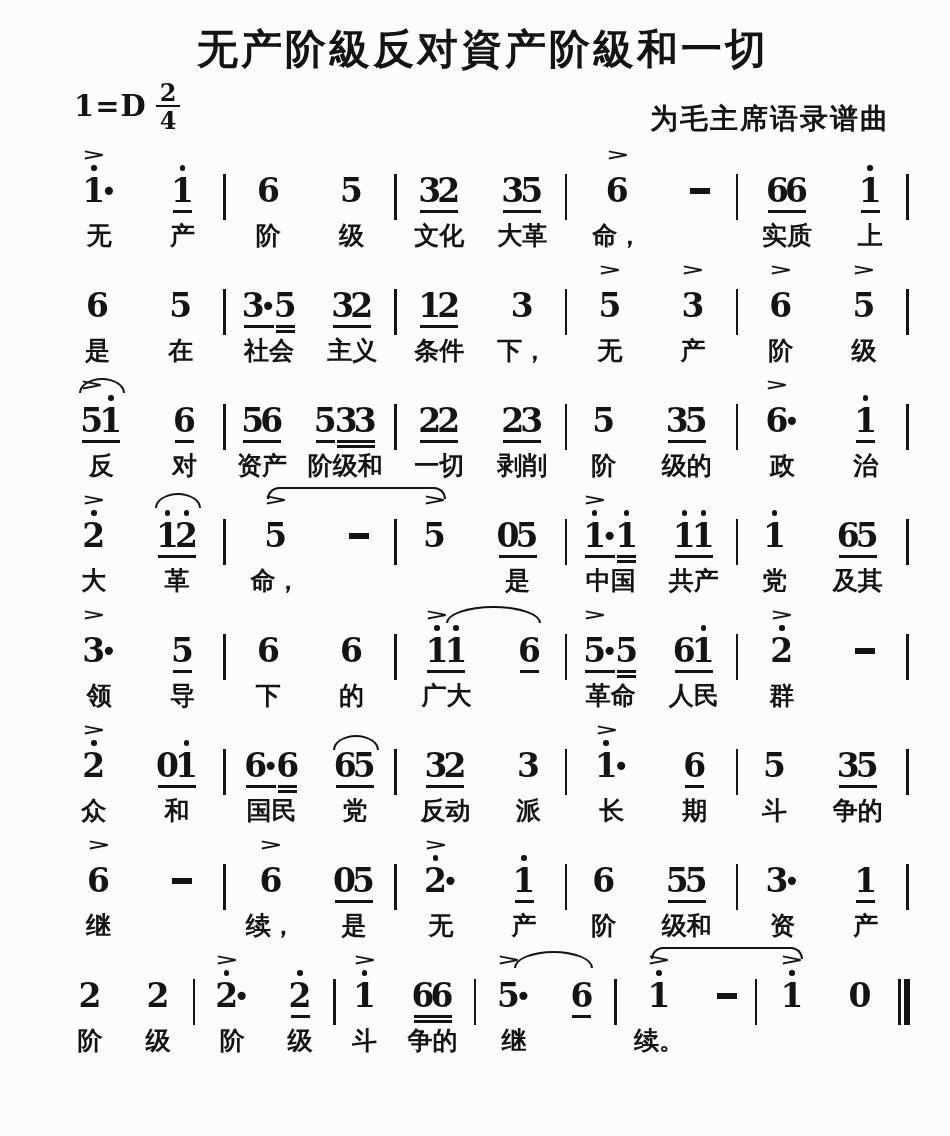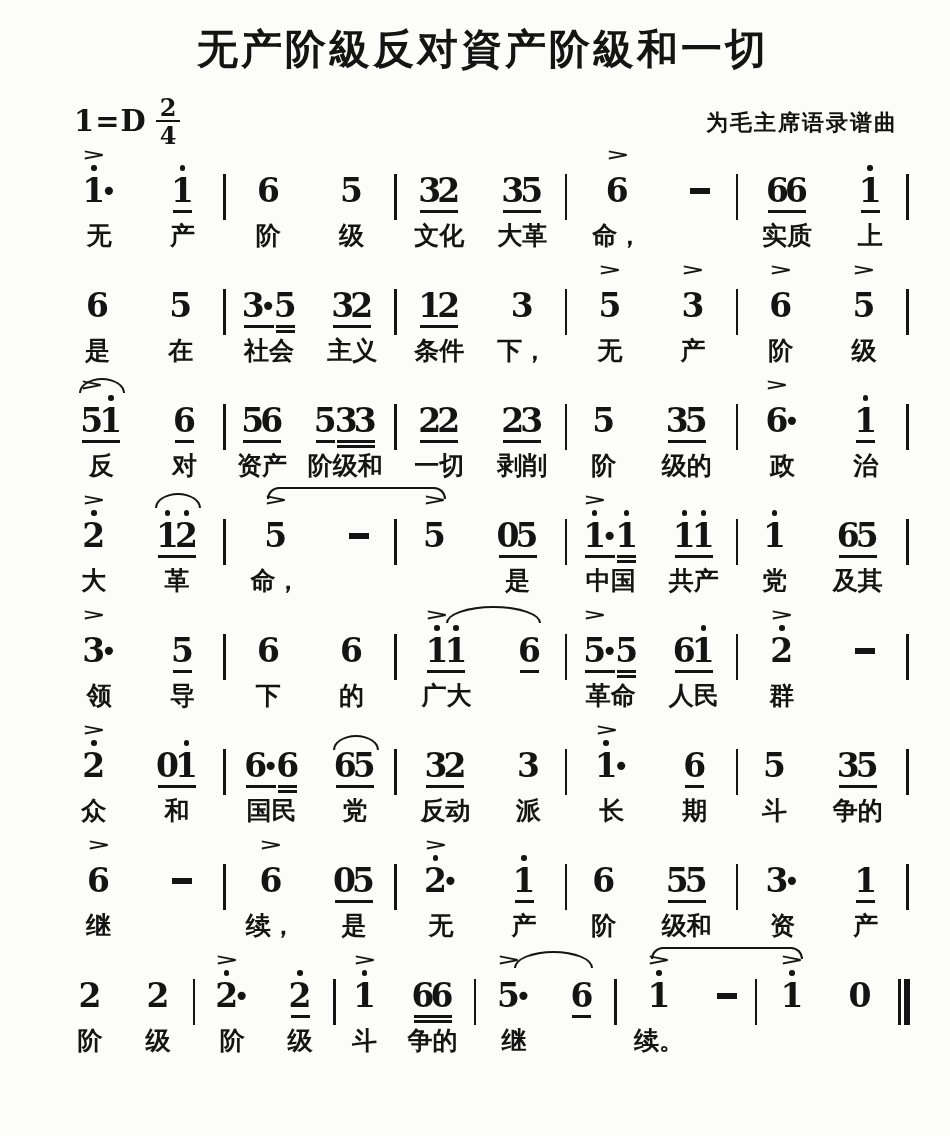--- a/index.html
+++ b/index.html
@@ -1,28 +1,28 @@
 <!DOCTYPE html>
 <html><head>
 <meta charset="utf-8">
 <style>
   html,body{margin:0;padding:0;background:#e9e9e7;}
   .sheet{width:950px;height:1136px;box-sizing:border-box;margin:0 auto;
          padding:24px 40px 4px 56px;background:#fcfcfa;color:#141414;
          font-family:"Liberation Serif","DejaVu Serif",serif;overflow:hidden;position:relative;}
   .title{text-align:center;font-weight:bold;font-size:41px;line-height:1.26;letter-spacing:3px;}
   .meta{position:relative;height:60px;margin-top:4px;}
-  .keysig{position:absolute;left:18px;top:15px;display:flex;align-items:center;font-weight:bold;
+  .keysig{position:absolute;left:18px;top:0;display:flex;align-items:center;font-weight:bold;
           font-family:"DejaVu Serif",serif;}
   .kt{font-size:29px;letter-spacing:1px;}
   .frac{display:inline-flex;flex-direction:column;align-items:center;margin-left:9px;
         font-size:24px;line-height:1.05;font-weight:bold;}
   .frac .num{padding:0 4px;}
   .frac .den{border-top:2.5px solid #141414;padding:1px 4px 0;}
-  .attr{position:absolute;right:12px;bottom:2px;font-size:22px;font-weight:bold;letter-spacing:2px;}
+  .attr{position:absolute;right:20px;bottom:2px;font-size:28px;font-weight:bold;letter-spacing:2px;}
   .score{margin-top:8px;}
   .line{display:flex;align-items:flex-start;position:relative;margin-bottom:9px;min-height:104px;}
   .measure{flex:1;display:flex;justify-content:space-around;align-items:flex-start;min-width:0;}
   .unit{display:flex;flex-direction:column;align-items:center;position:relative;padding:0 2px;}
   .digits{display:flex;align-items:flex-start;}
   .seg{display:flex;flex-direction:column;align-items:center;margin:0 1px;}
   .chrow{display:flex;align-items:flex-start;}
   .ch{display:flex;flex-direction:column;align-items:center;width:19px;}
   .ch.narrow{width:11px;}
   .slot-acc{height:15px;display:flex;align-items:flex-end;justify-content:center;}

